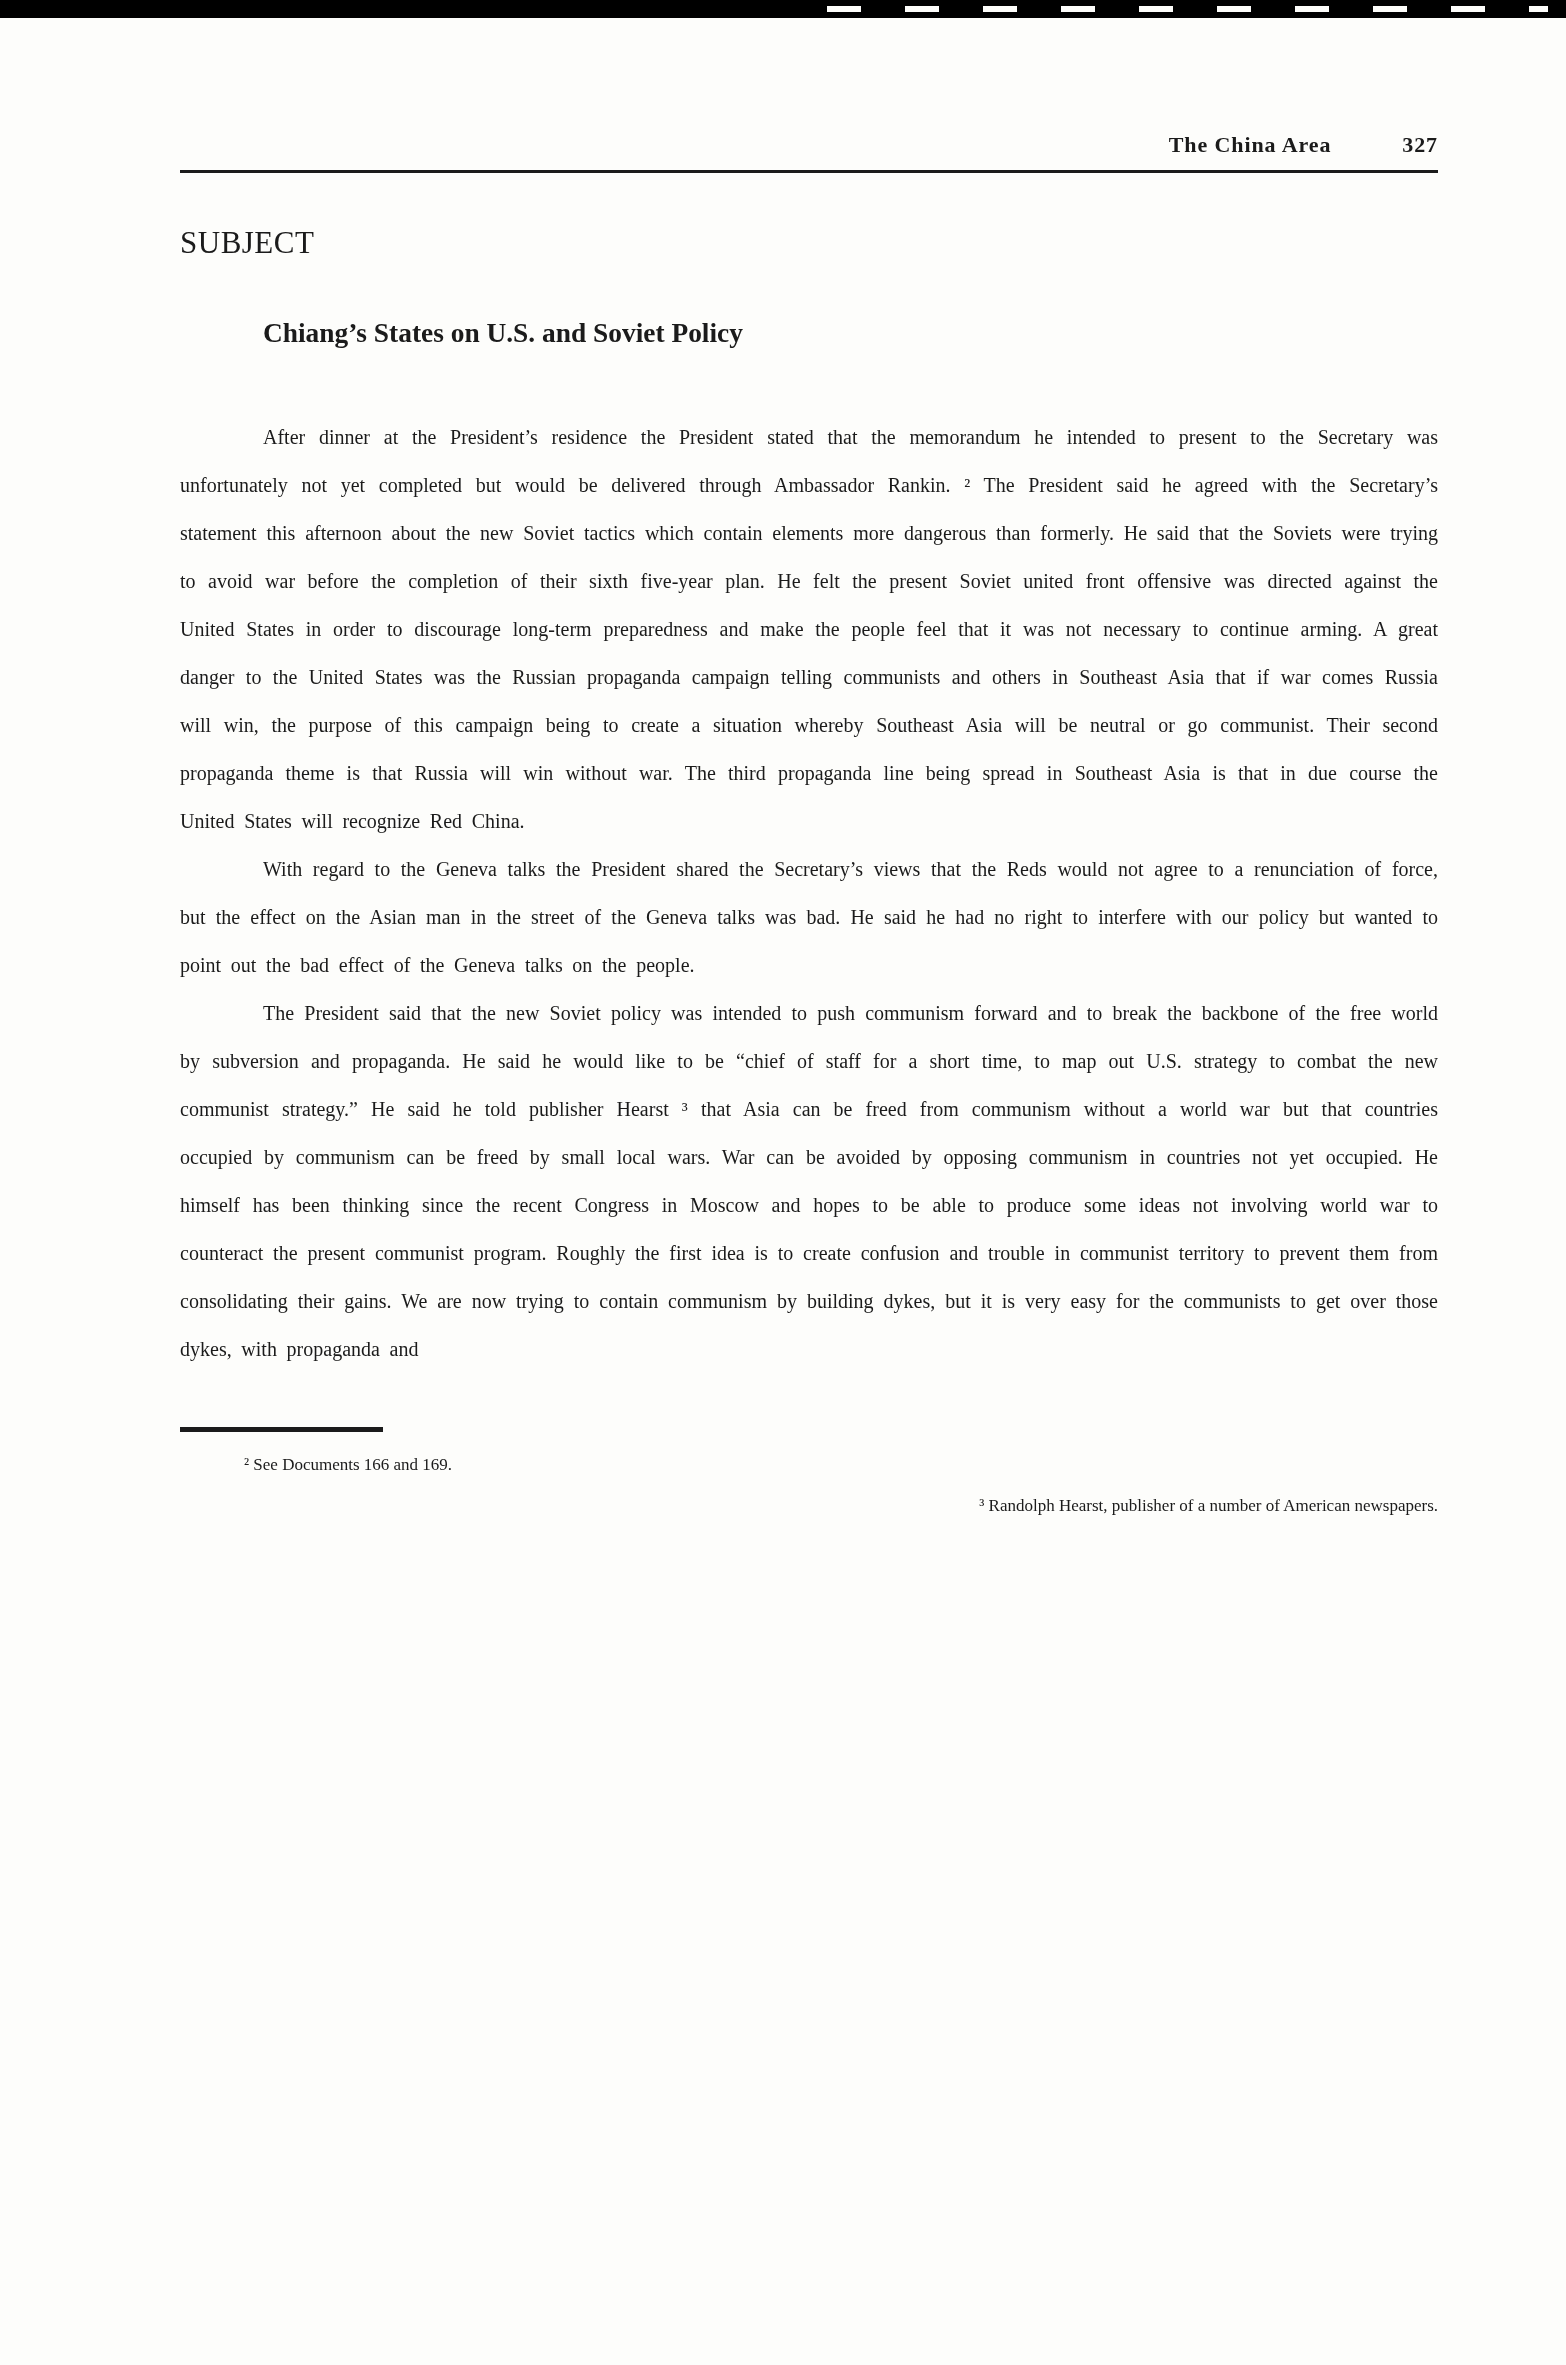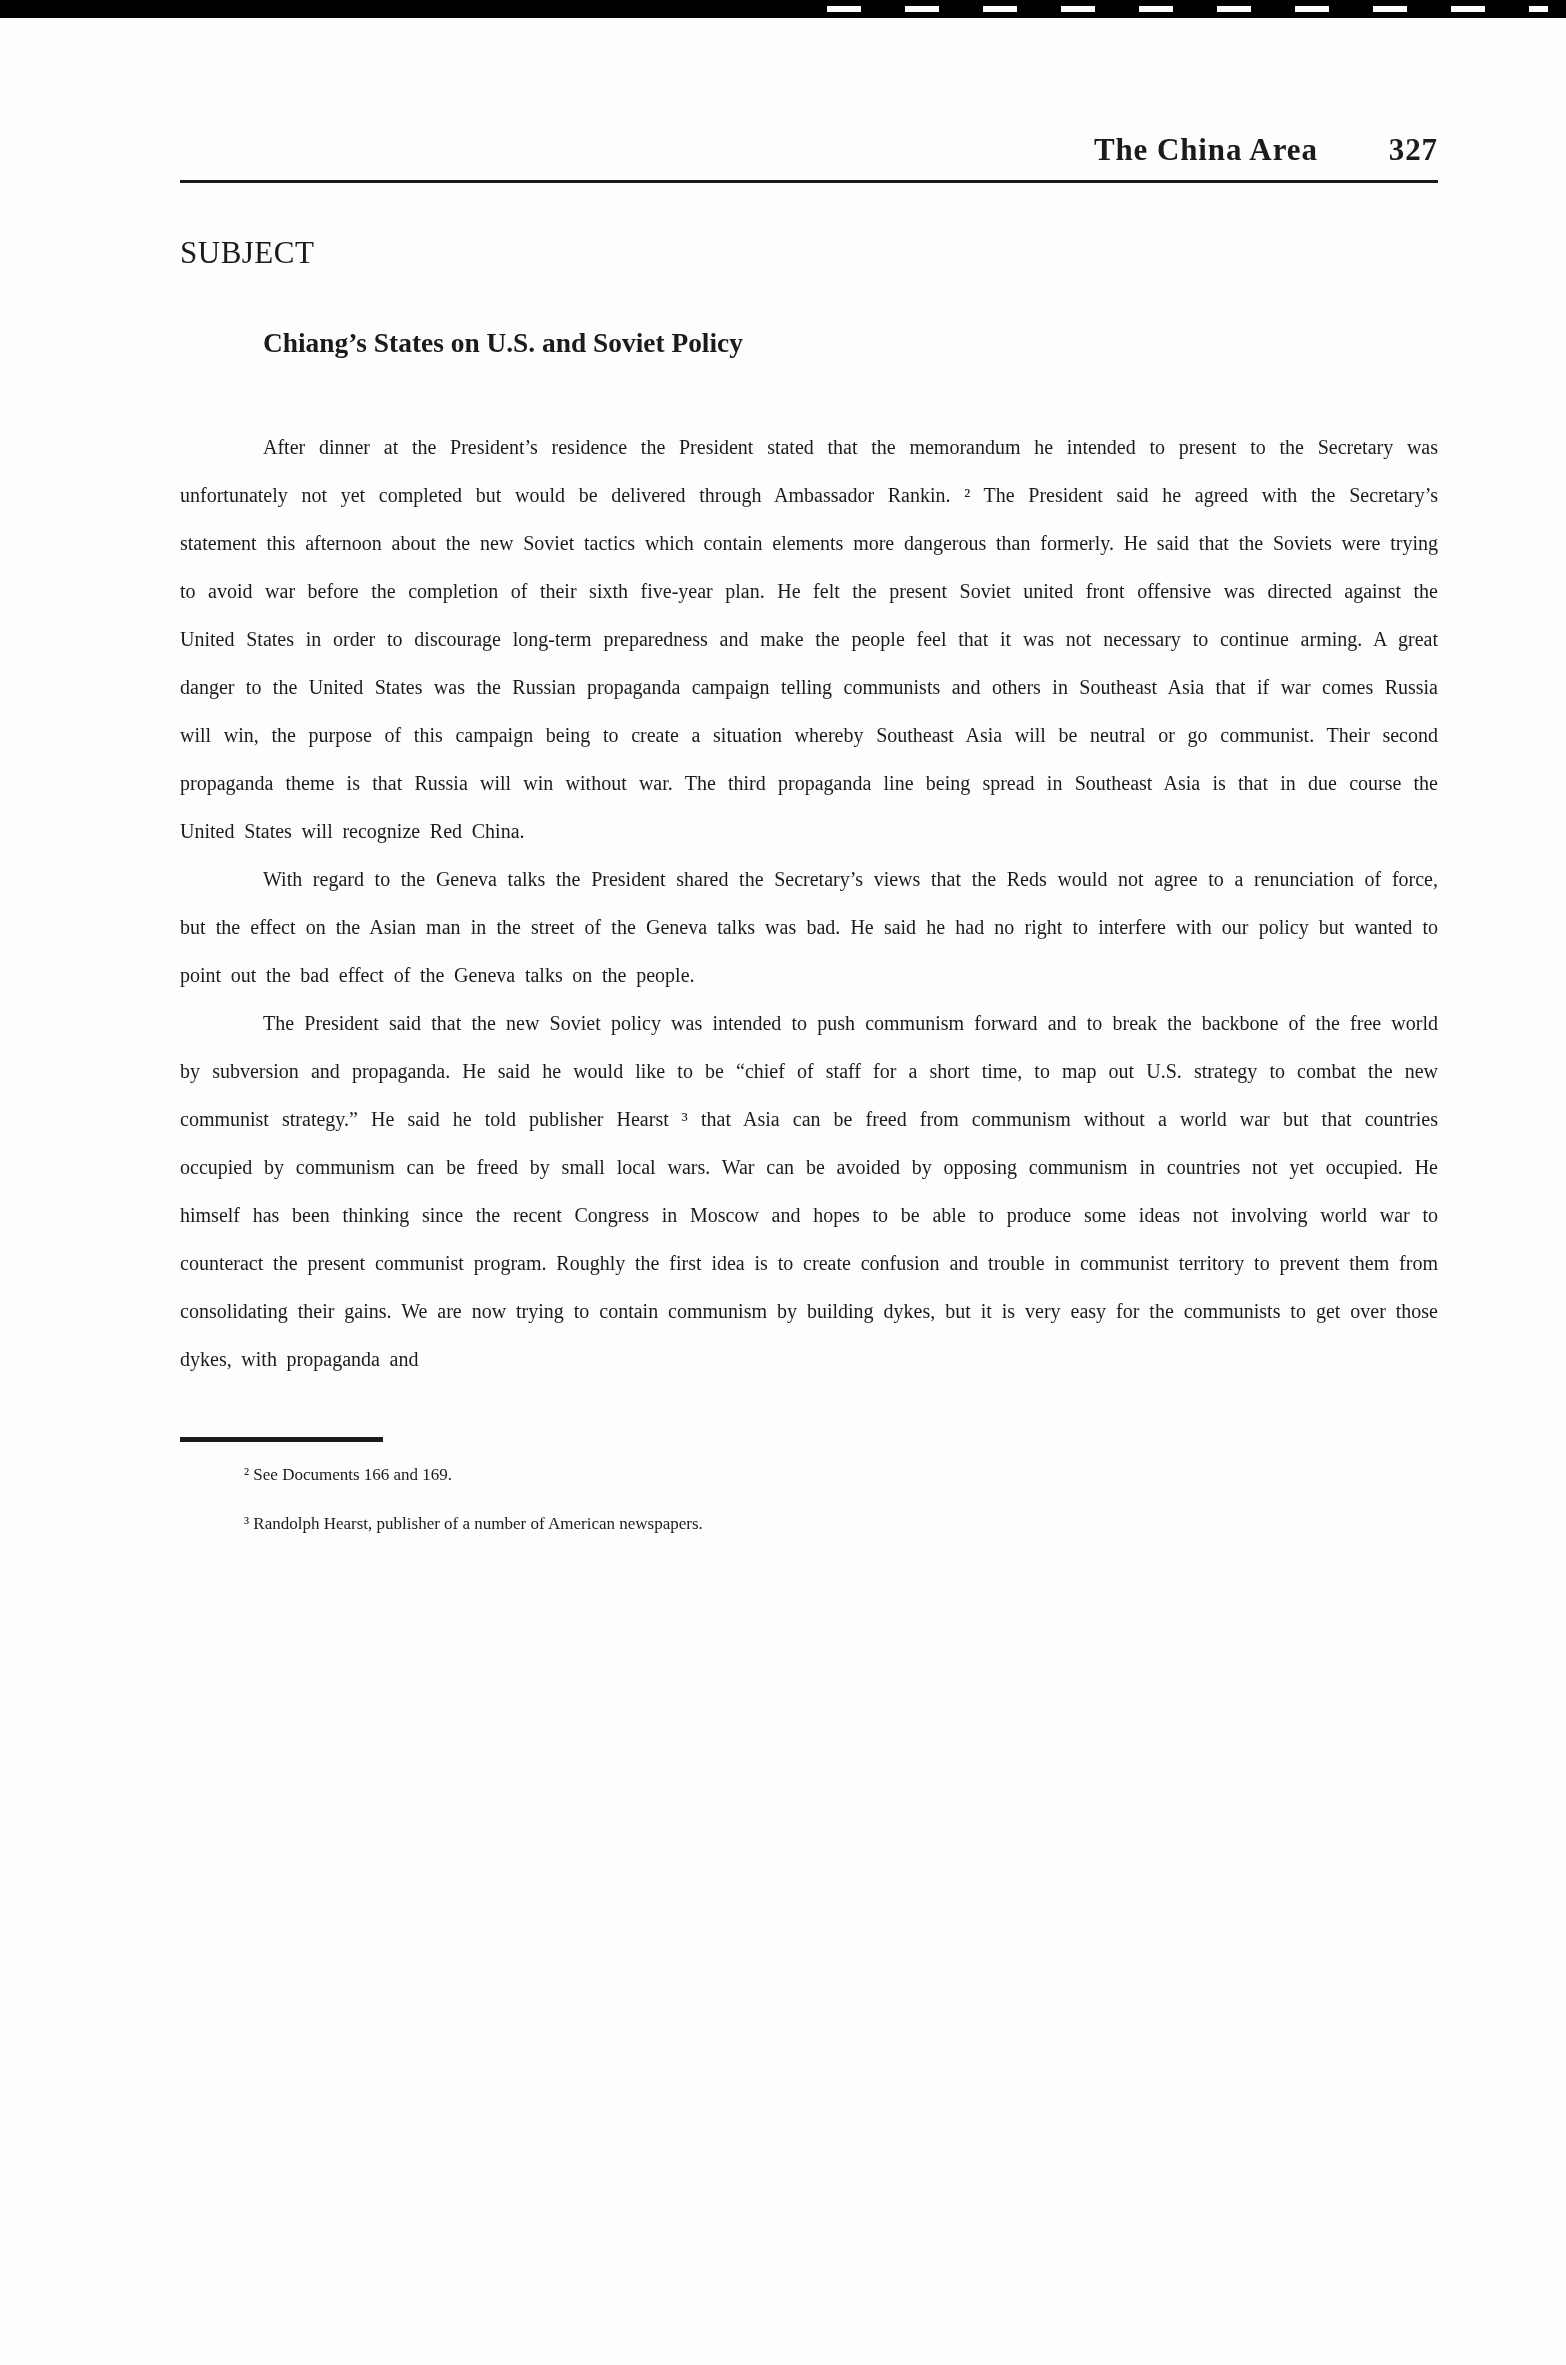--- a/index.html
+++ b/index.html
@@ -37,21 +37,21 @@
     position: absolute;
     left: 180px;
     top: 132px;
     width: 1258px;
   }
   .running-header {
     display: flex;
     justify-content: flex-end;
     align-items: baseline;
     gap: 71px;
-    font-size: 31px;
+    font-size: 22px;
     font-weight: bold;
     letter-spacing: 0.9px;
     padding-bottom: 12.3px;
     border-bottom: 3.3px solid #1b1b1b;
   }
   .subject-label {
     margin-top: 52px;
     font-size: 31px;
     letter-spacing: 0.5px;
   }
@@ -79,21 +79,22 @@
     background: #1b1b1b;
   }
   .footnote {
     margin: 0;
     margin-top: 13.2px;
     font-size: 17px;
     line-height: 40px;
     text-indent: 64px;
   }
   .footnote + .footnote {
-    margin-top: 9px;
+    margin-top: 1px;
+    text-align: right;
   }
 </style>
 </head>
 <body>
 
 <div class="page">
 
   <div class="top-bar">
     <div class="dashes"></div>
   </div>

